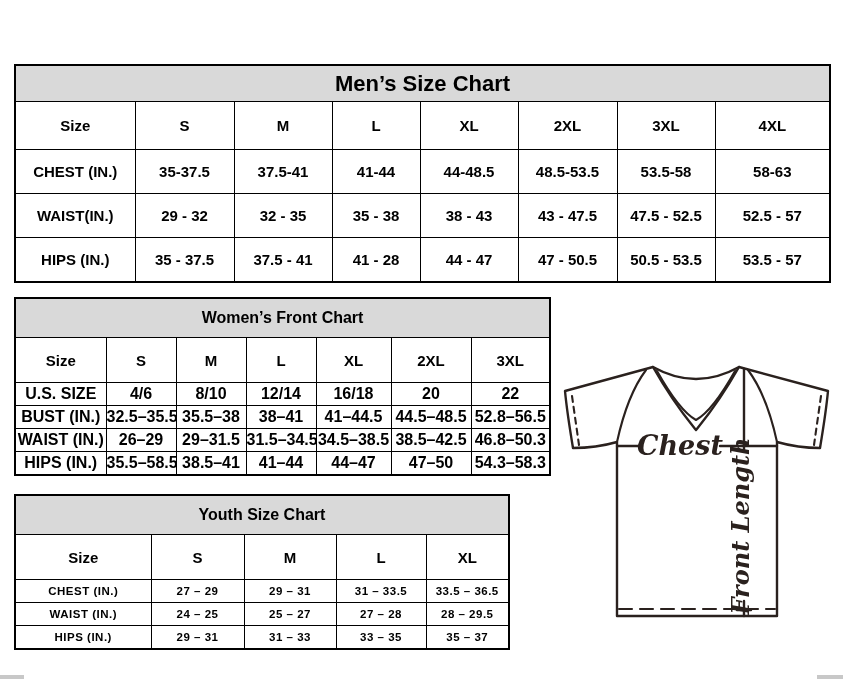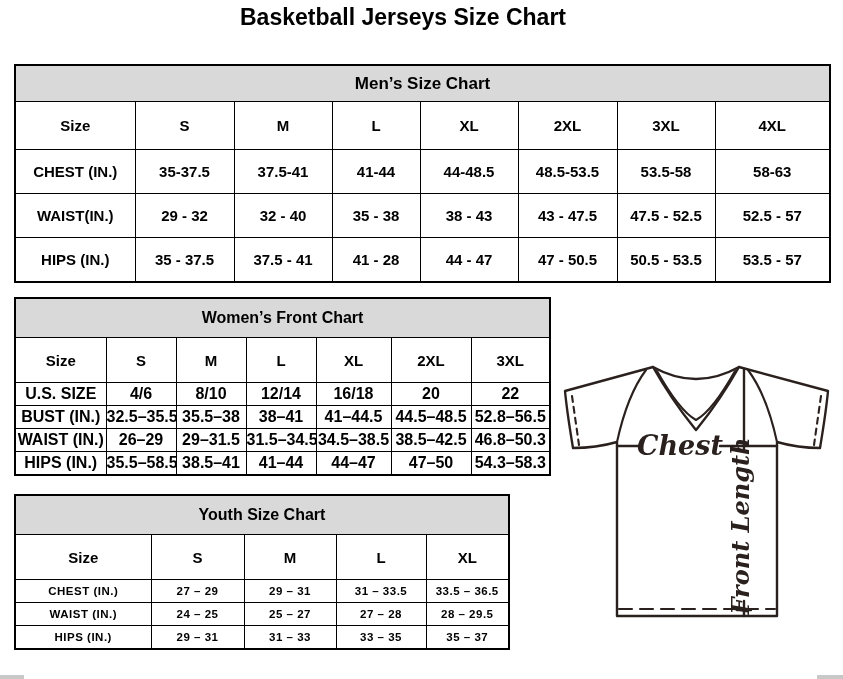--- a/index.html
+++ b/index.html
@@ -15,21 +15,21 @@
     position:absolute;border-collapse:collapse;table-layout:fixed;
     border:2px solid #000;background:#fff;
   }
   table.size-table th, table.size-table td{
     border:1px solid #000;text-align:center;vertical-align:middle;
     font-weight:bold;padding:0;overflow:hidden;white-space:nowrap;
   }
   th.band{background:#d9d9d9;}
   
   table.m{left:14px;top:64px;width:815px;}
-  .m th.band{height:35px;font-size:17px;}
+  .m th.band{height:35px;font-size:22px;}
   .m tr.size-row th{height:47px;font-size:15px;}
   .m tbody tr.data-row th, .m tbody tr.data-row td{height:43px;font-size:15px;}
   
   table.w{left:14px;top:297px;width:535px;}
   .w th.band{height:38px;font-size:16px;}
   .w tr.size-row th{height:44px;font-size:15px;}
   .w tbody tr.data-row th, .w tbody tr.data-row td{height:22px;font-size:16px;}
   
   table.y{left:14px;top:494px;width:494px;border-radius:11px;}
   .y th.band{height:38px;font-size:16px;}
@@ -43,21 +43,20 @@
   }
   .scroll-frag{position:absolute;height:4px;background:#c8c8c8;top:675px;}
   .scroll-frag.left{left:0;width:24px;}
   .scroll-frag.right{left:817px;width:26px;}
 </style>
 </head>
 <body>
 
 <div class="page">
 
-  <div class="doc-title">Basketball Jerseys Size Chart</div>
 
   <table class="size-table m">
     <colgroup>
       <col style="width:120px">
         <col style="width:99px">
         <col style="width:98px">
         <col style="width:88px">
       <col style="width:98px">
         <col style="width:99px">
         <col style="width:98px">
@@ -85,21 +84,21 @@
           <td>37.5-41</td>
           <td>41-44</td>
           <td>44-48.5</td>
           <td>48.5-53.5</td>
           <td>53.5-58</td>
           <td>58-63</td>
         </tr>
         <tr class="data-row">
           <th>WAIST(IN.)</th>
           <td>29 - 32</td>
-          <td>32 - 40</td>
+          <td>32 - 35</td>
           <td>35 - 38</td>
           <td>38 - 43</td>
           <td>43 - 47.5</td>
           <td>47.5 - 52.5</td>
           <td>52.5 - 57</td>
         </tr>
         <tr class="data-row">
           <th>HIPS (IN.)</th>
           <td>35 - 37.5</td>
           <td>37.5 - 41</td>

